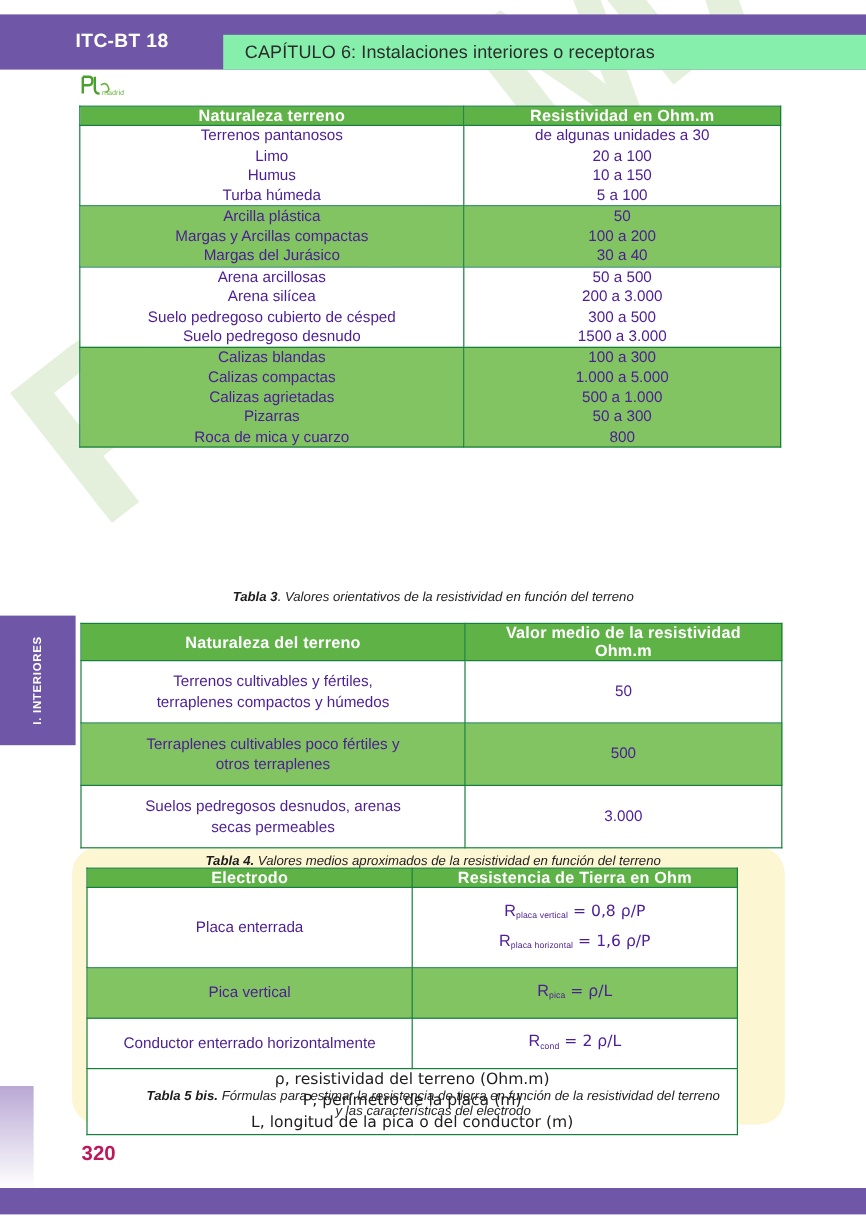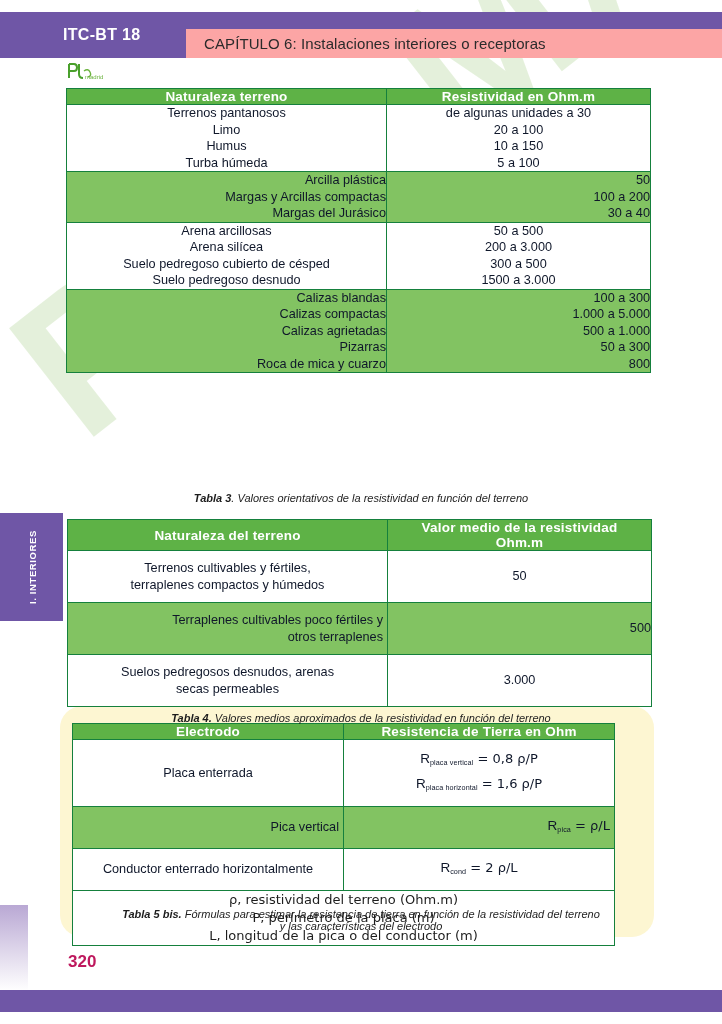--- a/index.html
+++ b/index.html
@@ -52,21 +52,21 @@
     color:#ffffff;
     font-size:16px; font-weight:700;
     display:flex; align-items:center;
     padding-left:63px;
     letter-spacing:.3px;
     z-index:3;
   }
   .chapter-plate {
     position:absolute; left:186px; top:29px;
     width:536px; height:29px;
-    background:#fca5a5;
+    background:#86efac;
     z-index:3;
     display:flex; align-items:center;
     padding-left:18px;
     font-size:15px;
     color:#2b2b2b;
     letter-spacing:.1px;
   }
 
   
   .side-tab {
@@ -117,27 +117,27 @@
     background:#5eb246;
     color:#ffffff;
     font-weight:700;
     font-size:13.5px;
     text-align:center;
     letter-spacing:.2px;
     padding:5px 2px;
   }
   .cell {
     background:#ffffff;
-    color:#0f172a;
+    color:#4c1d95;
     font-size:12.7px;
     text-align:center;
     padding:5px 4px;
     line-height:16.5px;
   }
-  .cell.green { background:#82c362;text-align:right; }
+  .cell.green { background:#82c362; }
 
   .caption {
     position:absolute;
     width:100%;
     text-align:center;
     font-size:11px;
     font-style:italic;
     color:#1d1d1d;
     z-index:4;
   }

